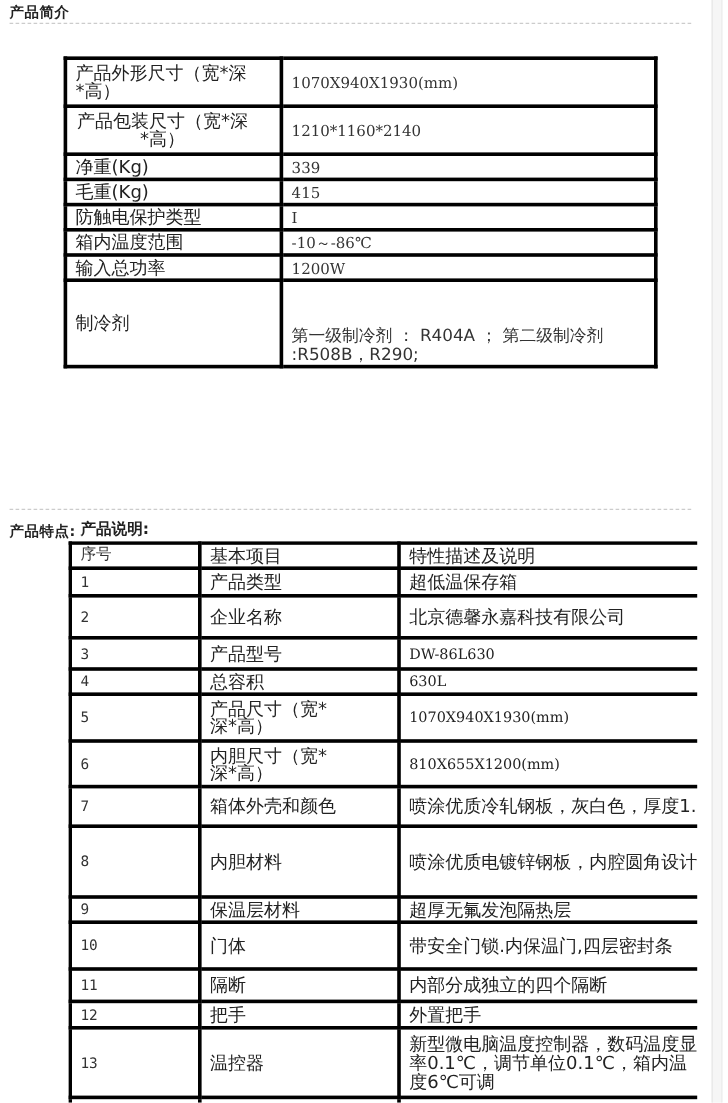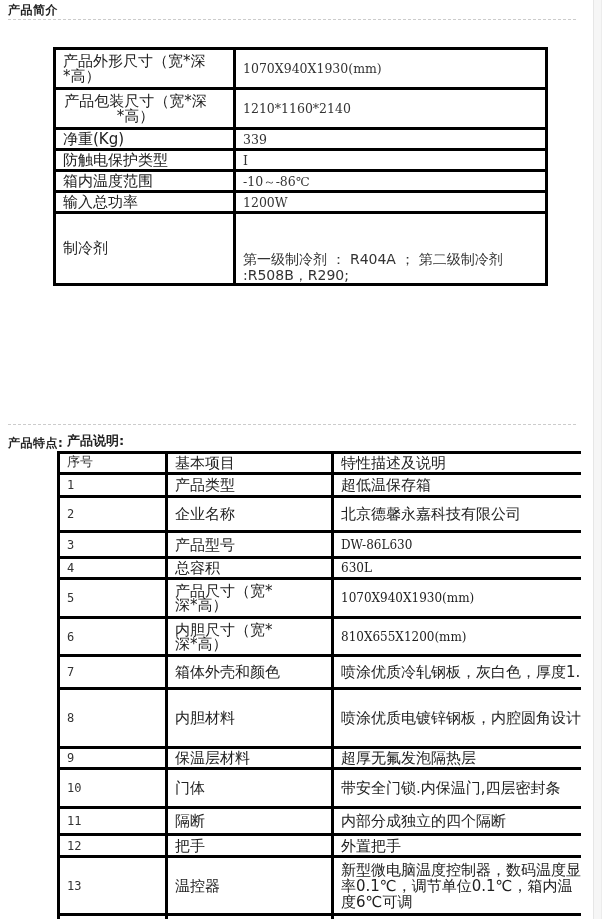--- a/index.html
+++ b/index.html
@@ -43,20 +43,24 @@
   </tr>
   <tr style="height:40px;">
     <td class="k wrap">
           <span style="display:block;width:145px;text-align:center;">产品包装尺寸（宽*深*高）</span>
         </td>
     <td class="v">1210*1160*2140</td>
   </tr>
   <tr style="height:21px;">
     <td class="k">净重(Kg)</td>
     <td class="v">339</td>
+  </tr>
+  <tr style="height:21px;">
+    <td class="k">毛重(Kg)</td>
+    <td class="v">415</td>
   </tr>
   <tr style="height:21px;">
     <td class="k">防触电保护类型</td>
     <td class="v">I</td>
   </tr>
   <tr style="height:21px;">
     <td class="k">箱内温度范围</td>
     <td class="v">-10～-86℃</td>
   </tr>
   <tr style="height:21px;">

